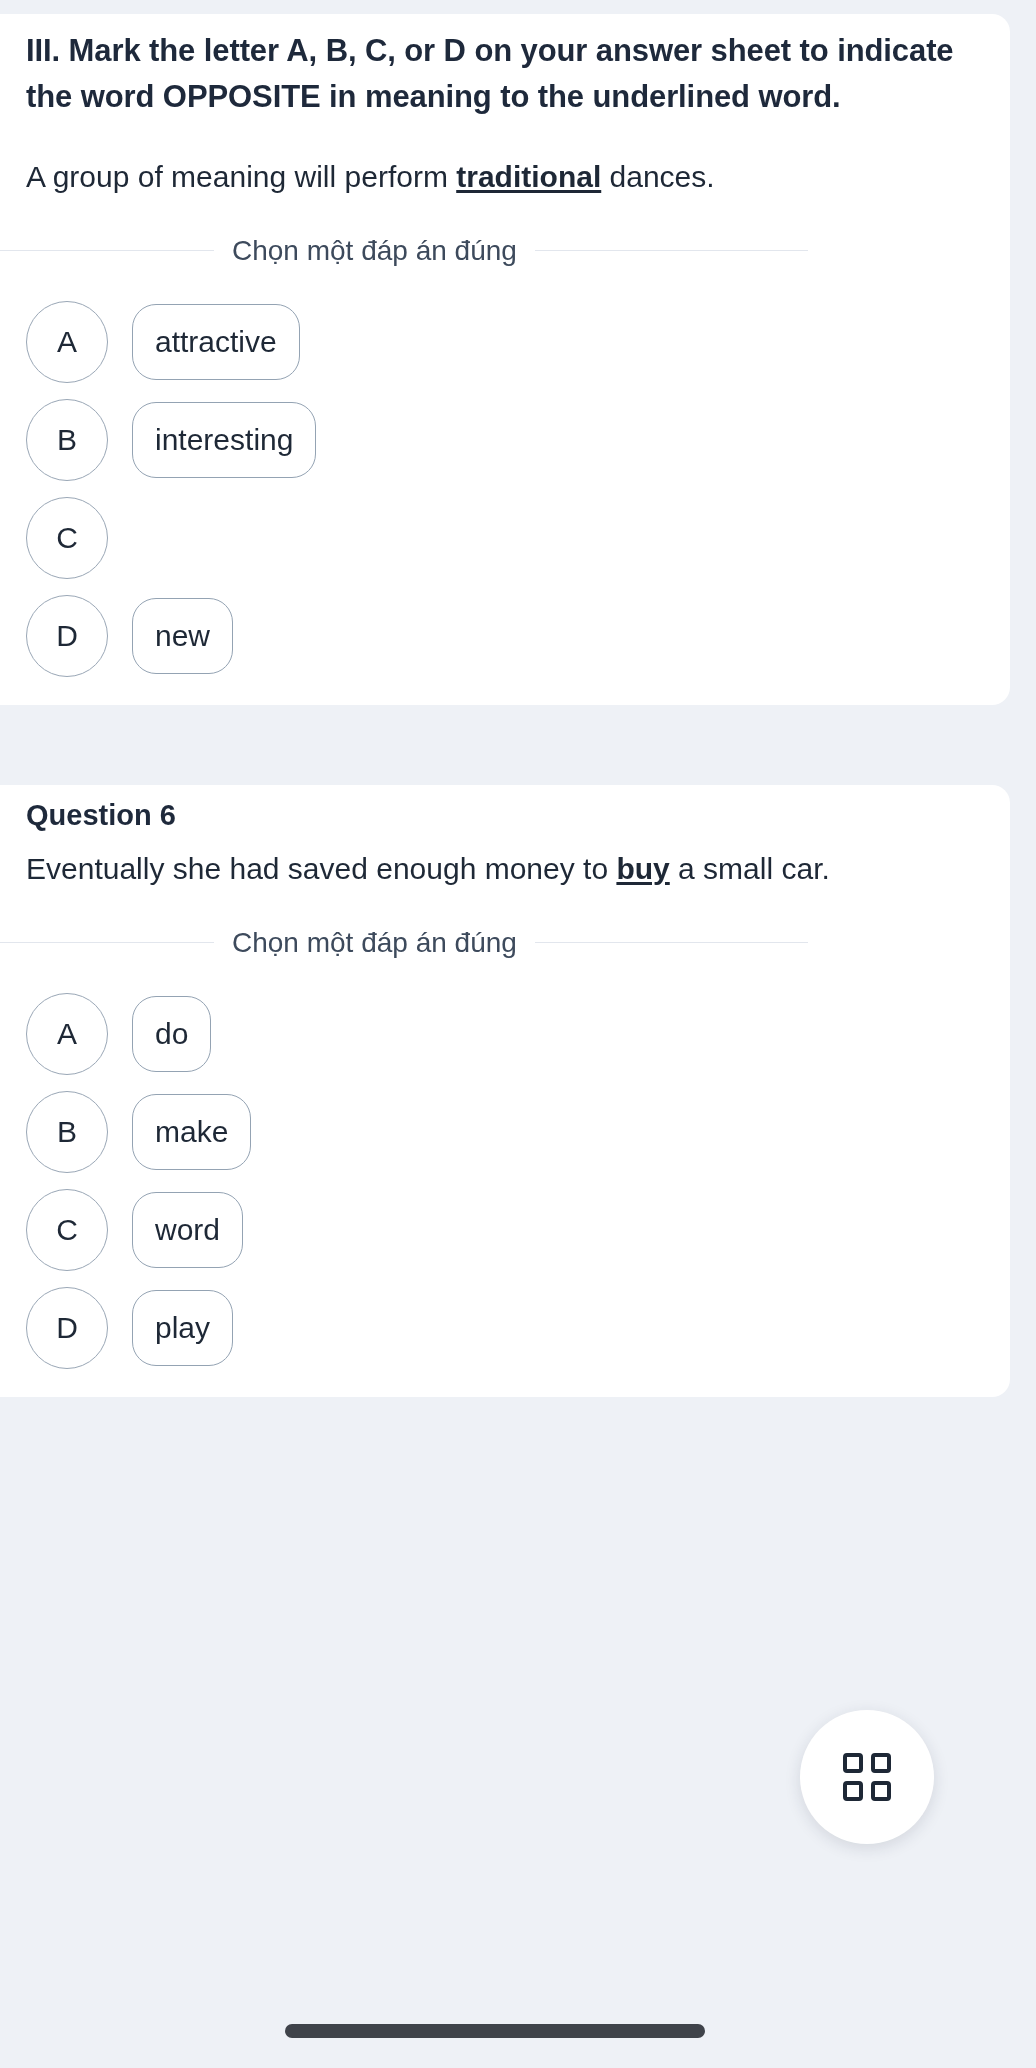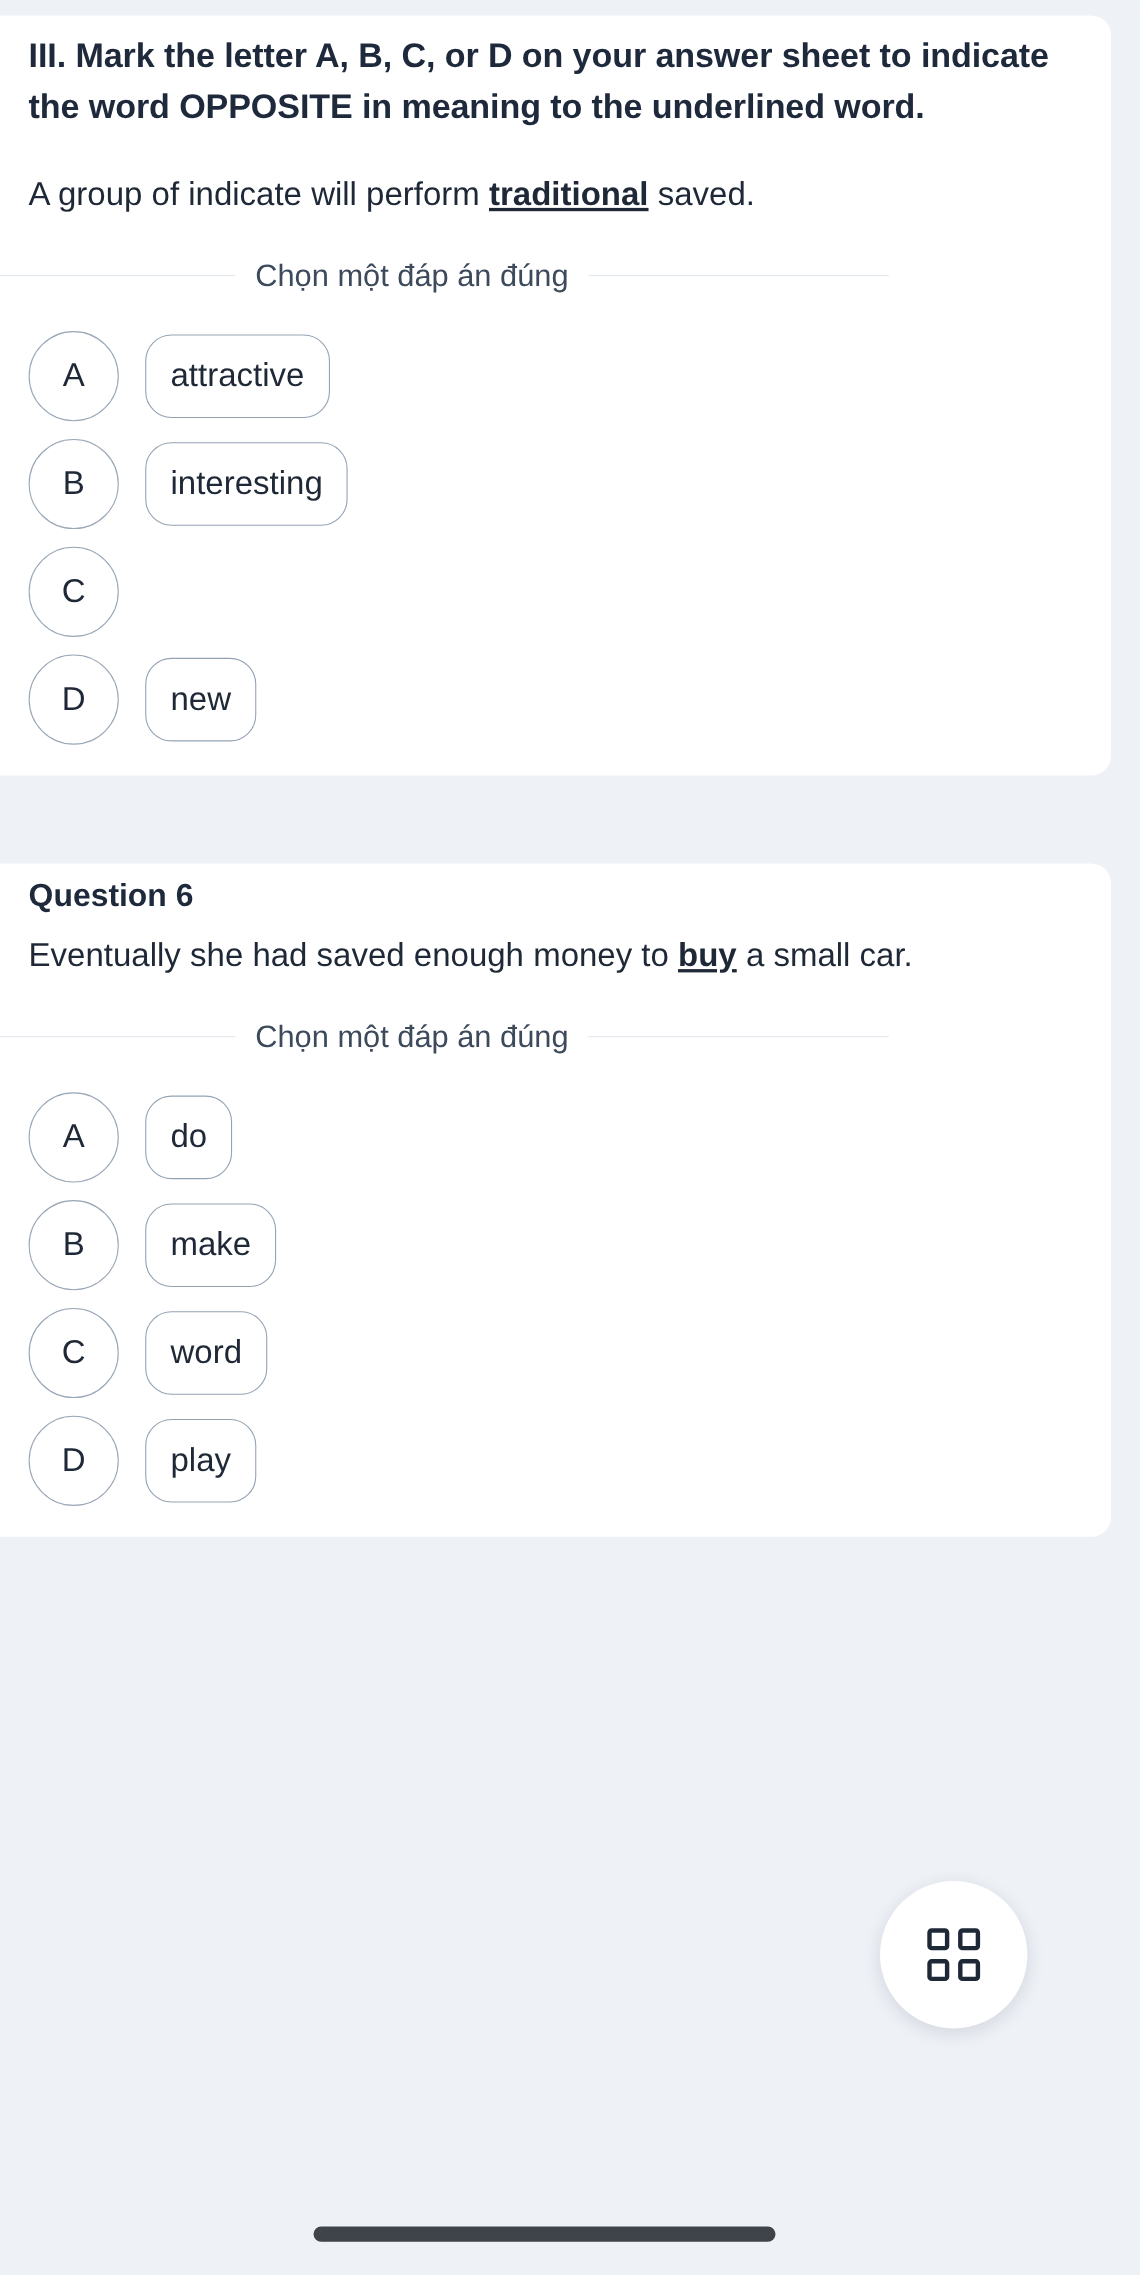--- a/index.html
+++ b/index.html
@@ -192,21 +192,21 @@
   <div class="scroll-area">
 
     <div class="top-strip"></div>
 
     <div class="q-card">
 
       <div class="instruction">III. Mark the letter A, B, C, or D on your answer sheet to indicate the word OPPOSITE in meaning to the underlined word.</div>
 
 
       <div class="q-stem">
-        <span>A group of indicate will perform </span><u>traditional</u><span> saved.</span>
+        <span>A group of meaning will perform </span><u>traditional</u><span> dances.</span>
       </div>
 
       <div class="divider">
         <span class="rule left"></span>
         <span class="caption">Chọn một đáp án đúng</span>
         <span class="rule right"></span>
       </div>
 
       <div class="options">
 

